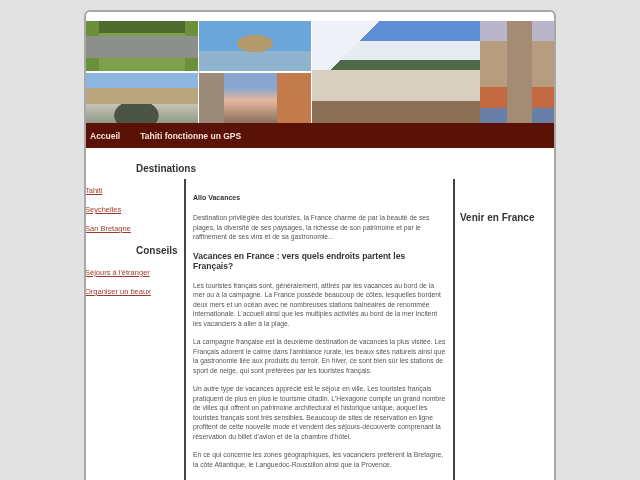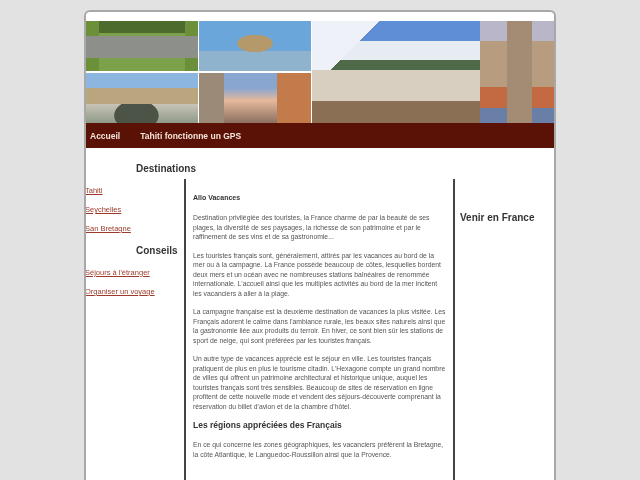--- a/index.html
+++ b/index.html
@@ -129,29 +129,29 @@
     <a href="#">Tahiti fonctionne un GPS</a>
   </nav>
 
   <aside class="sidebar">
     <h3>Destinations</h3>
     <a href="#">Tahiti</a>
     <a href="#">Seychelles</a>
     <a href="#">San Bretagne</a>
     <h3 class="second">Conseils</h3>
     <a href="#">Séjours à l'étranger</a>
-    <a href="#">Organiser un voyage</a>
+    <a href="#">Organiser un beaux</a>
   </aside>
 
   <main class="content">
     <div class="site">Allo Vacances</div>
     <p>Destination privilégiée des touristes, la France charme de par la beauté de ses plages, la diversité de ses paysages, la richesse de son patrimoine et par le raffinement de ses vins et de sa gastronomie...</p>
+    <h2>Vacances en France : vers quels endroits partent les Français?</h2>
     <p>Les touristes français sont, généralement, attirés par les vacances au bord de la mer ou à la campagne. La France possède beaucoup de côtes, lesquelles bordent deux mers et un océan avec ne nombreuses stations balnéaires de renommée internationale. L'accueil ainsi que les multiples activités au bord de la mer incitent les vacanciers à aller à la plage.</p>
     <p>La campagne française est la deuxième destination de vacances la plus visitée. Les Français adorent le calme dans l'ambiance rurale, les beaux sites naturels ainsi que la gastronomie liée aux produits du terroir. En hiver, ce sont bien sûr les stations de sport de neige, qui sont préférées par les touristes français.</p>
     <p>Un autre type de vacances apprécié est le séjour en ville. Les touristes français pratiquent de plus en plus le tourisme citadin. L'Hexagone compte un grand nombre de villes qui offrent un patrimoine architectural et historique unique, auquel les touristes français sont très sensibles. Beaucoup de sites de réservation en ligne profitent de cette nouvelle mode et vendent des séjours-découverte comprenant la réservation du billet d'avion et de la chambre d'hôtel.</p>
-    <h2>Les régions appréciées des Français</h2>
     <p>En ce qui concerne les zones géographiques, les vacanciers préfèrent la Bretagne, la côte Atlantique, le Languedoc-Roussillon ainsi que la Provence.</p>
   </main>
 
   <aside class="right">
     <h3>Venir en France</h3>
   </aside>
 </div>
 
 </body></html>

